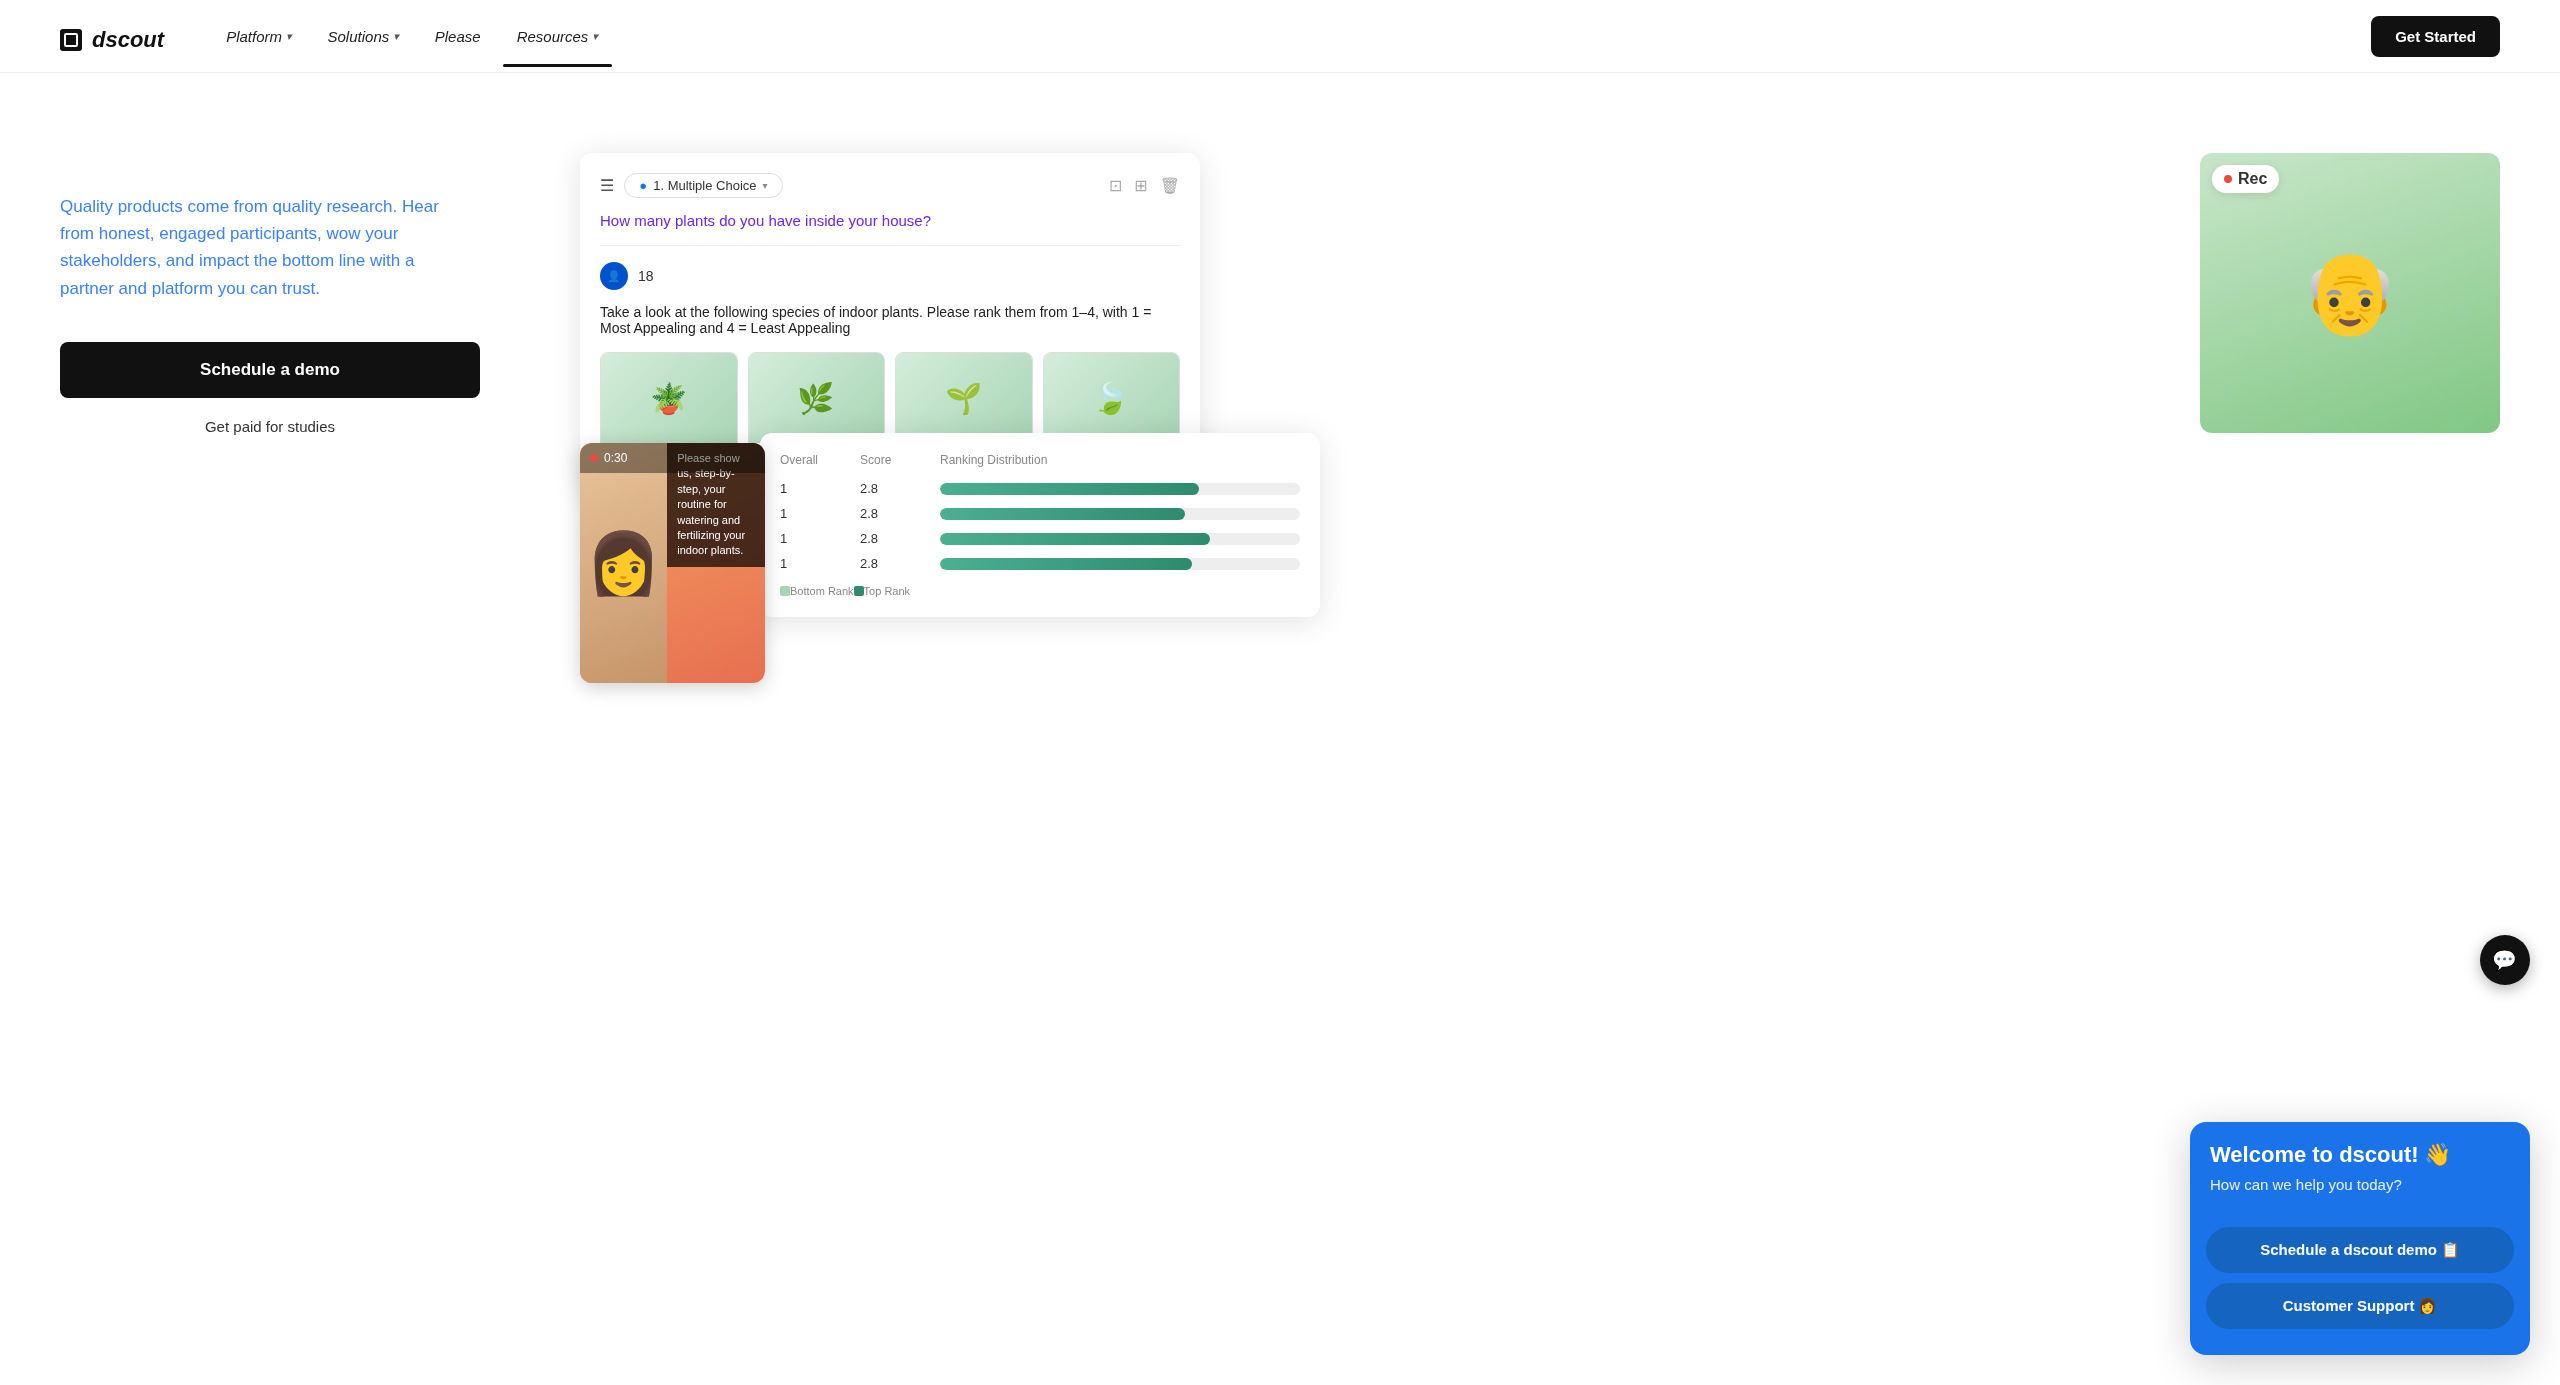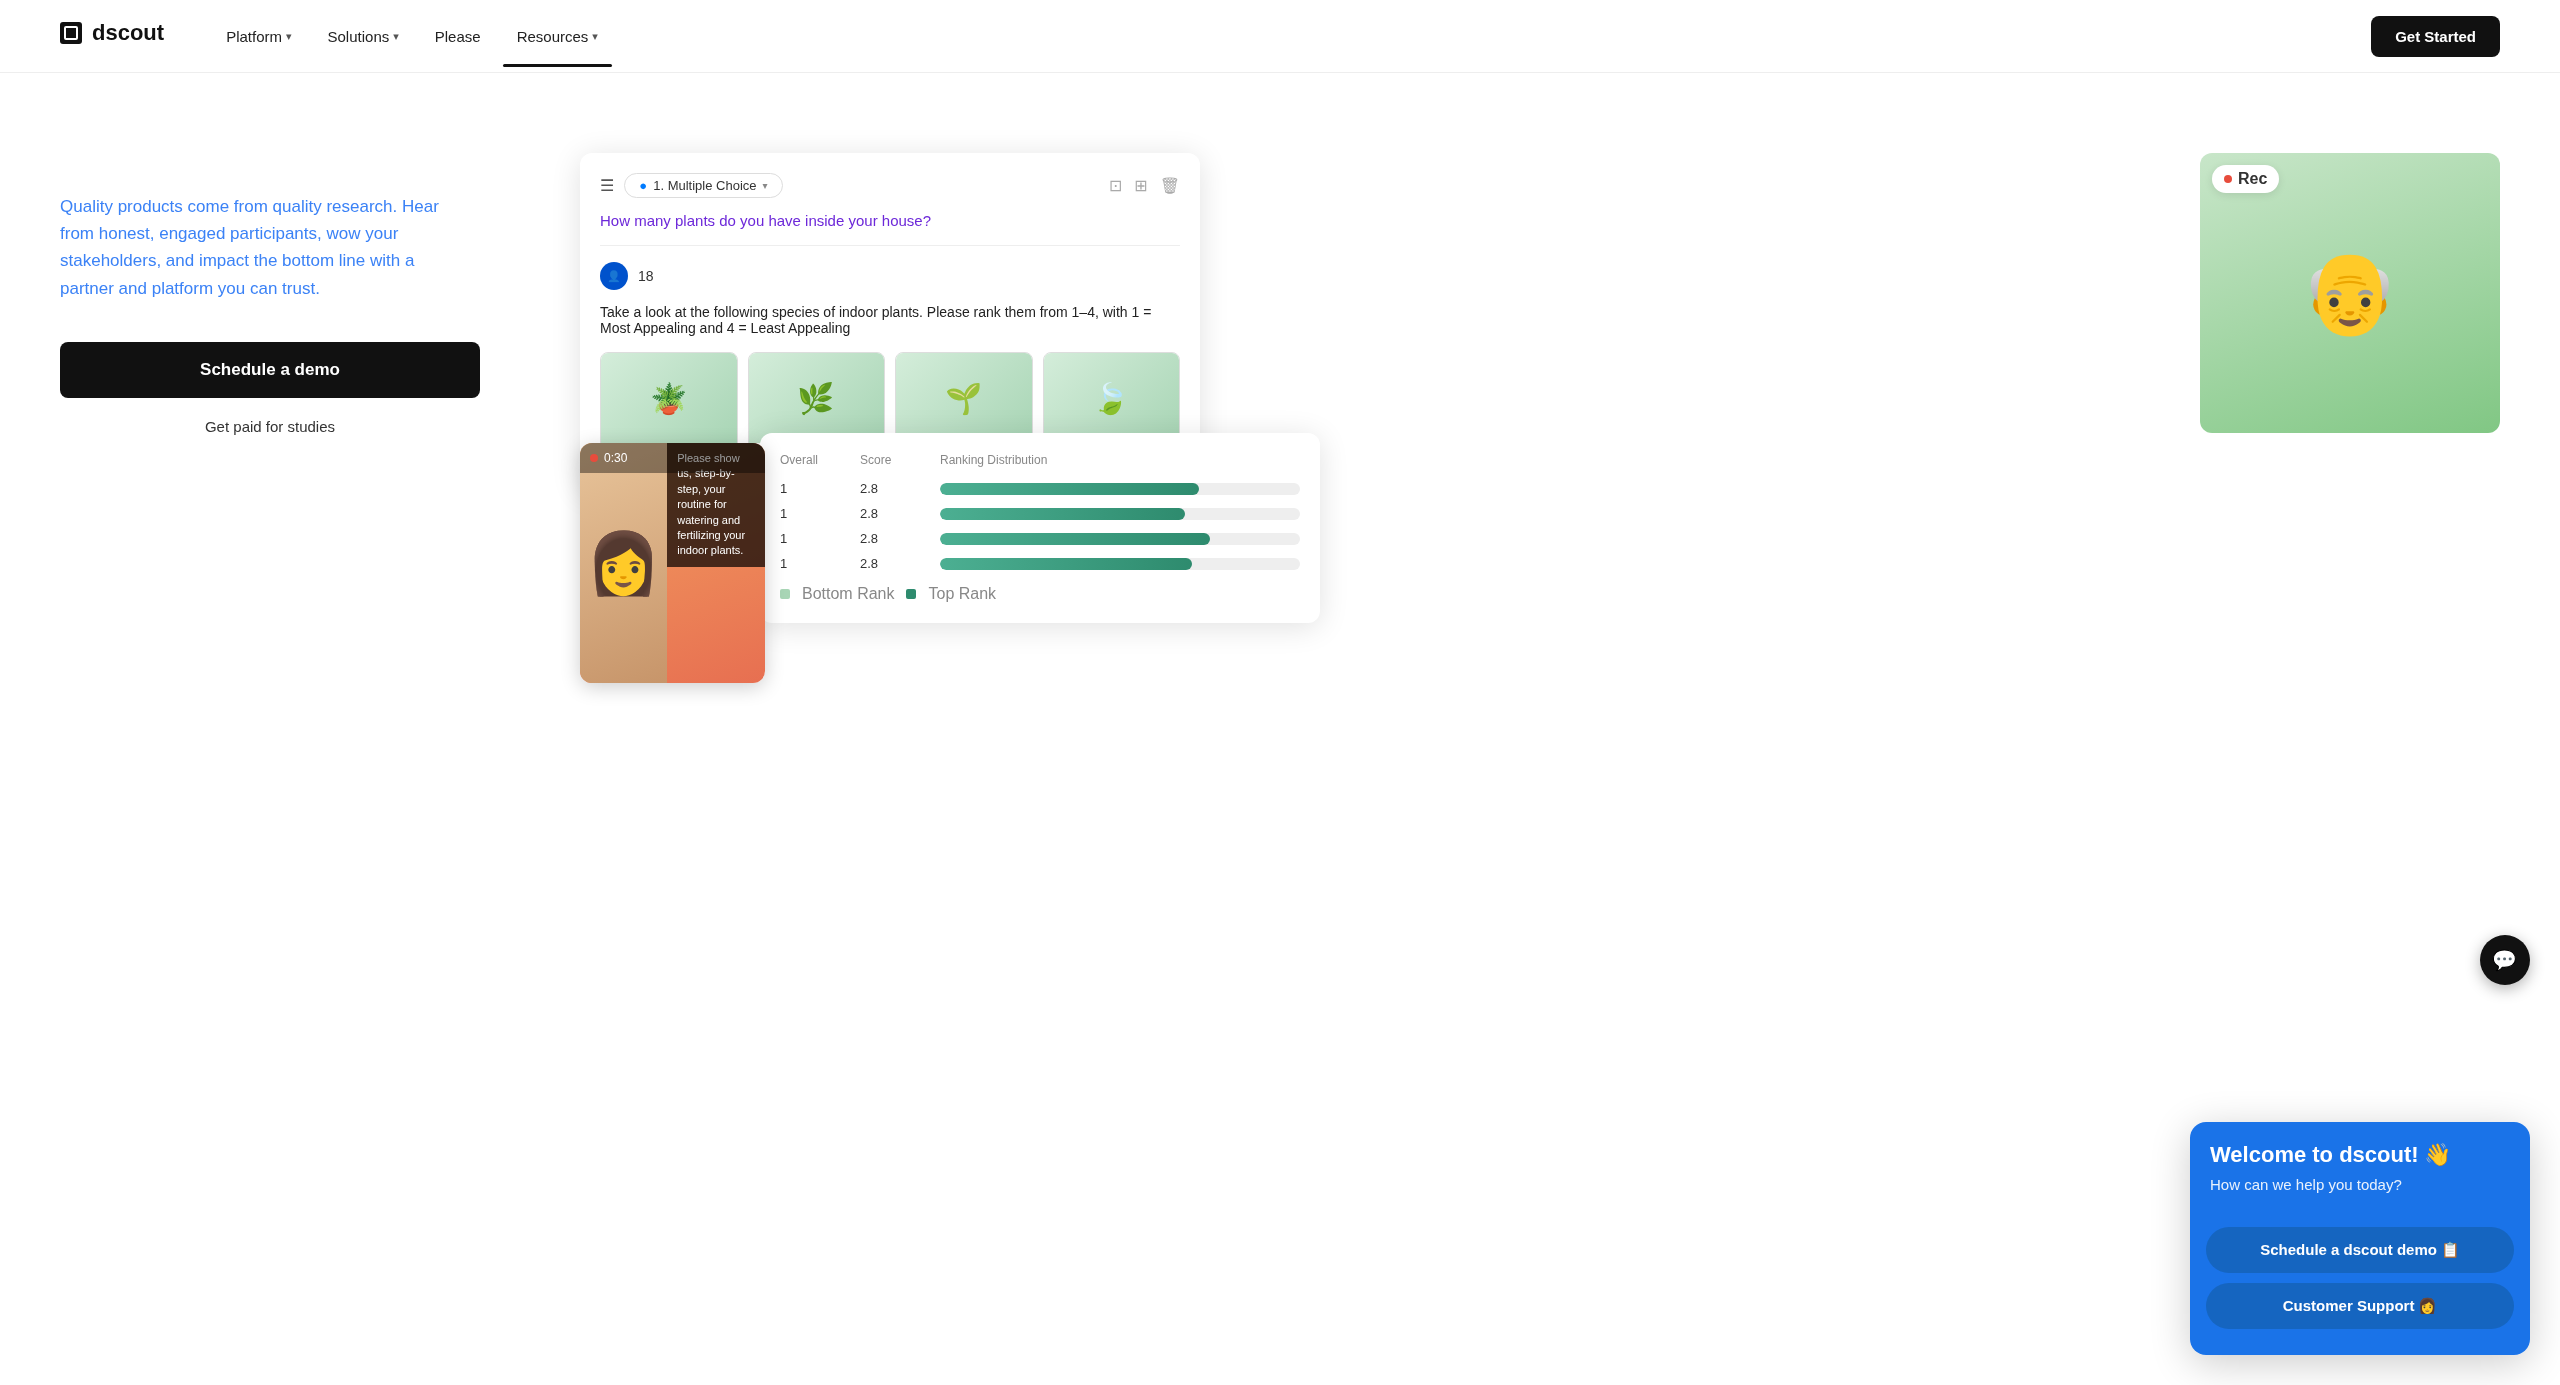--- a/index.html
+++ b/index.html
@@ -11,21 +11,21 @@
       align-items: center;
       justify-content: space-between;
       padding: 0 60px;
       height: 73px;
       background: #fff;
       border-bottom: 1px solid #eee;
       position: sticky;
       top: 0;
       z-index: 100;
     }
-    .navbar-left { display: flex; align-items: flex-start; gap: 48px; }
+    .navbar-left { display: flex; align-items: flex-end; gap: 48px; font-style: italic; }
     .logo { display: flex; align-items: center; gap: 10px; font-size: 22px; font-weight: 700; color: #111; text-decoration: none; }
     .logo-icon { width: 22px; height: 22px; background: #111; border-radius: 3px; display: flex; align-items: center; justify-content: center; }
     .logo-icon::before { content: ''; display: block; width: 10px; height: 10px; border: 2px solid #fff; border-radius: 2px; }
     .nav-links { display: flex; align-items: center; gap: 8px; }
     .nav-item {
       display: flex; align-items: center; gap: 4px;
       padding: 8px 14px;
       font-size: 15px; font-weight: 500; color: #222;
       cursor: pointer; border-radius: 6px;
       text-decoration: none; position: relative;
@@ -171,21 +171,21 @@
     .chart-header { display: flex; margin-bottom: 14px; }
     .chart-col { font-size: 12px; color: #888; font-weight: 500; }
     .chart-col-overall { flex: 0 0 80px; }
     .chart-col-score { flex: 0 0 80px; }
     .chart-col-dist { flex: 1; }
     .chart-row { display: flex; align-items: center; margin-bottom: 10px; }
     .chart-row-val { flex: 0 0 80px; font-size: 13px; color: #333; }
     .chart-row-score { flex: 0 0 80px; font-size: 13px; color: #333; }
     .chart-bar-container { flex: 1; height: 12px; background: #eee; border-radius: 6px; overflow: hidden; }
     .chart-bar { height: 100%; background: linear-gradient(90deg, #4caf92, #2e8b6e); border-radius: 6px; }
-    .chart-footer { display: flex; align-items: center; gap: 12px; margin-top: 14px; font-size: 16px; color: #888; }
+    .chart-footer { display: flex; align-items: center; margin-top: 14px; font-size: 11px; color: #888; }
     .legend-dot { width: 10px; height: 10px; border-radius: 2px; display: inline-block; }
 
     
     .video-preview {
       position: absolute;
       top: 290px; left: 40px;
       width: 185px;
       height: 240px;
       border-radius: 12px;
       overflow: hidden;

